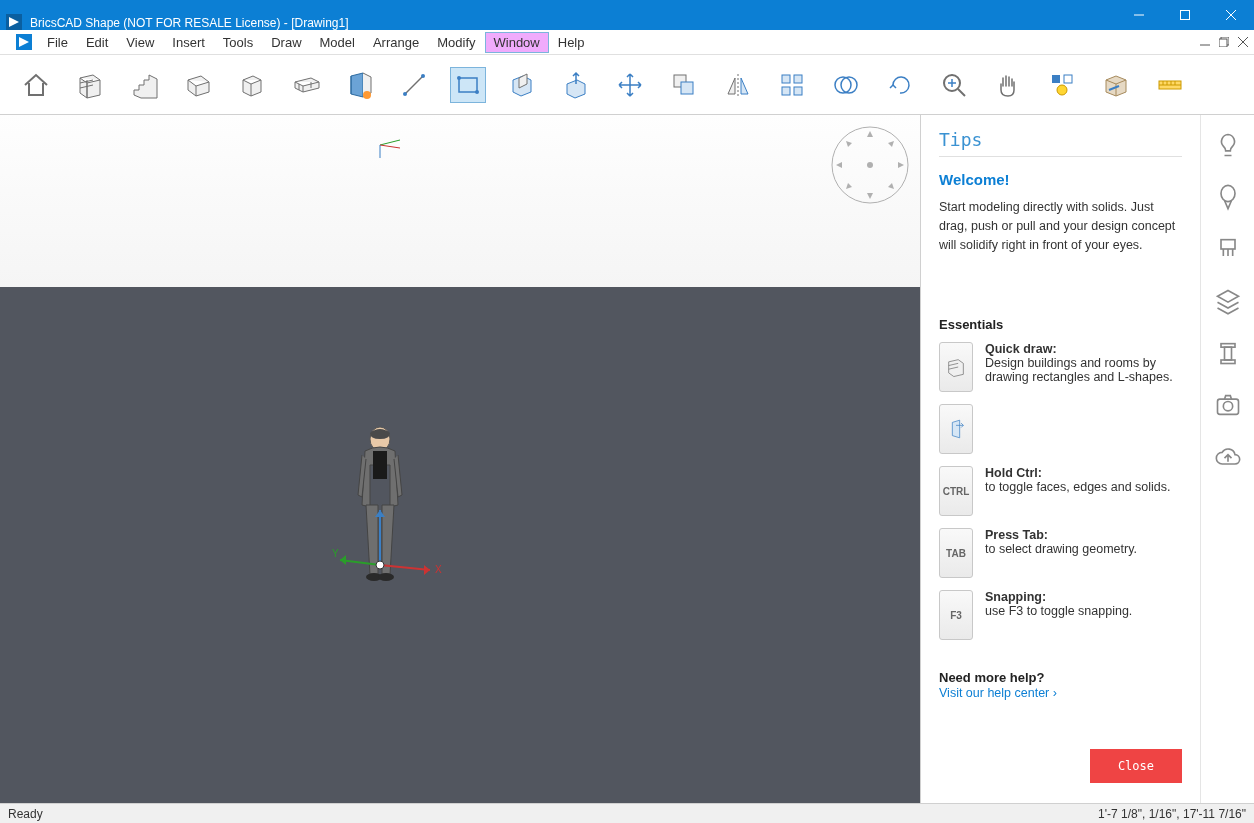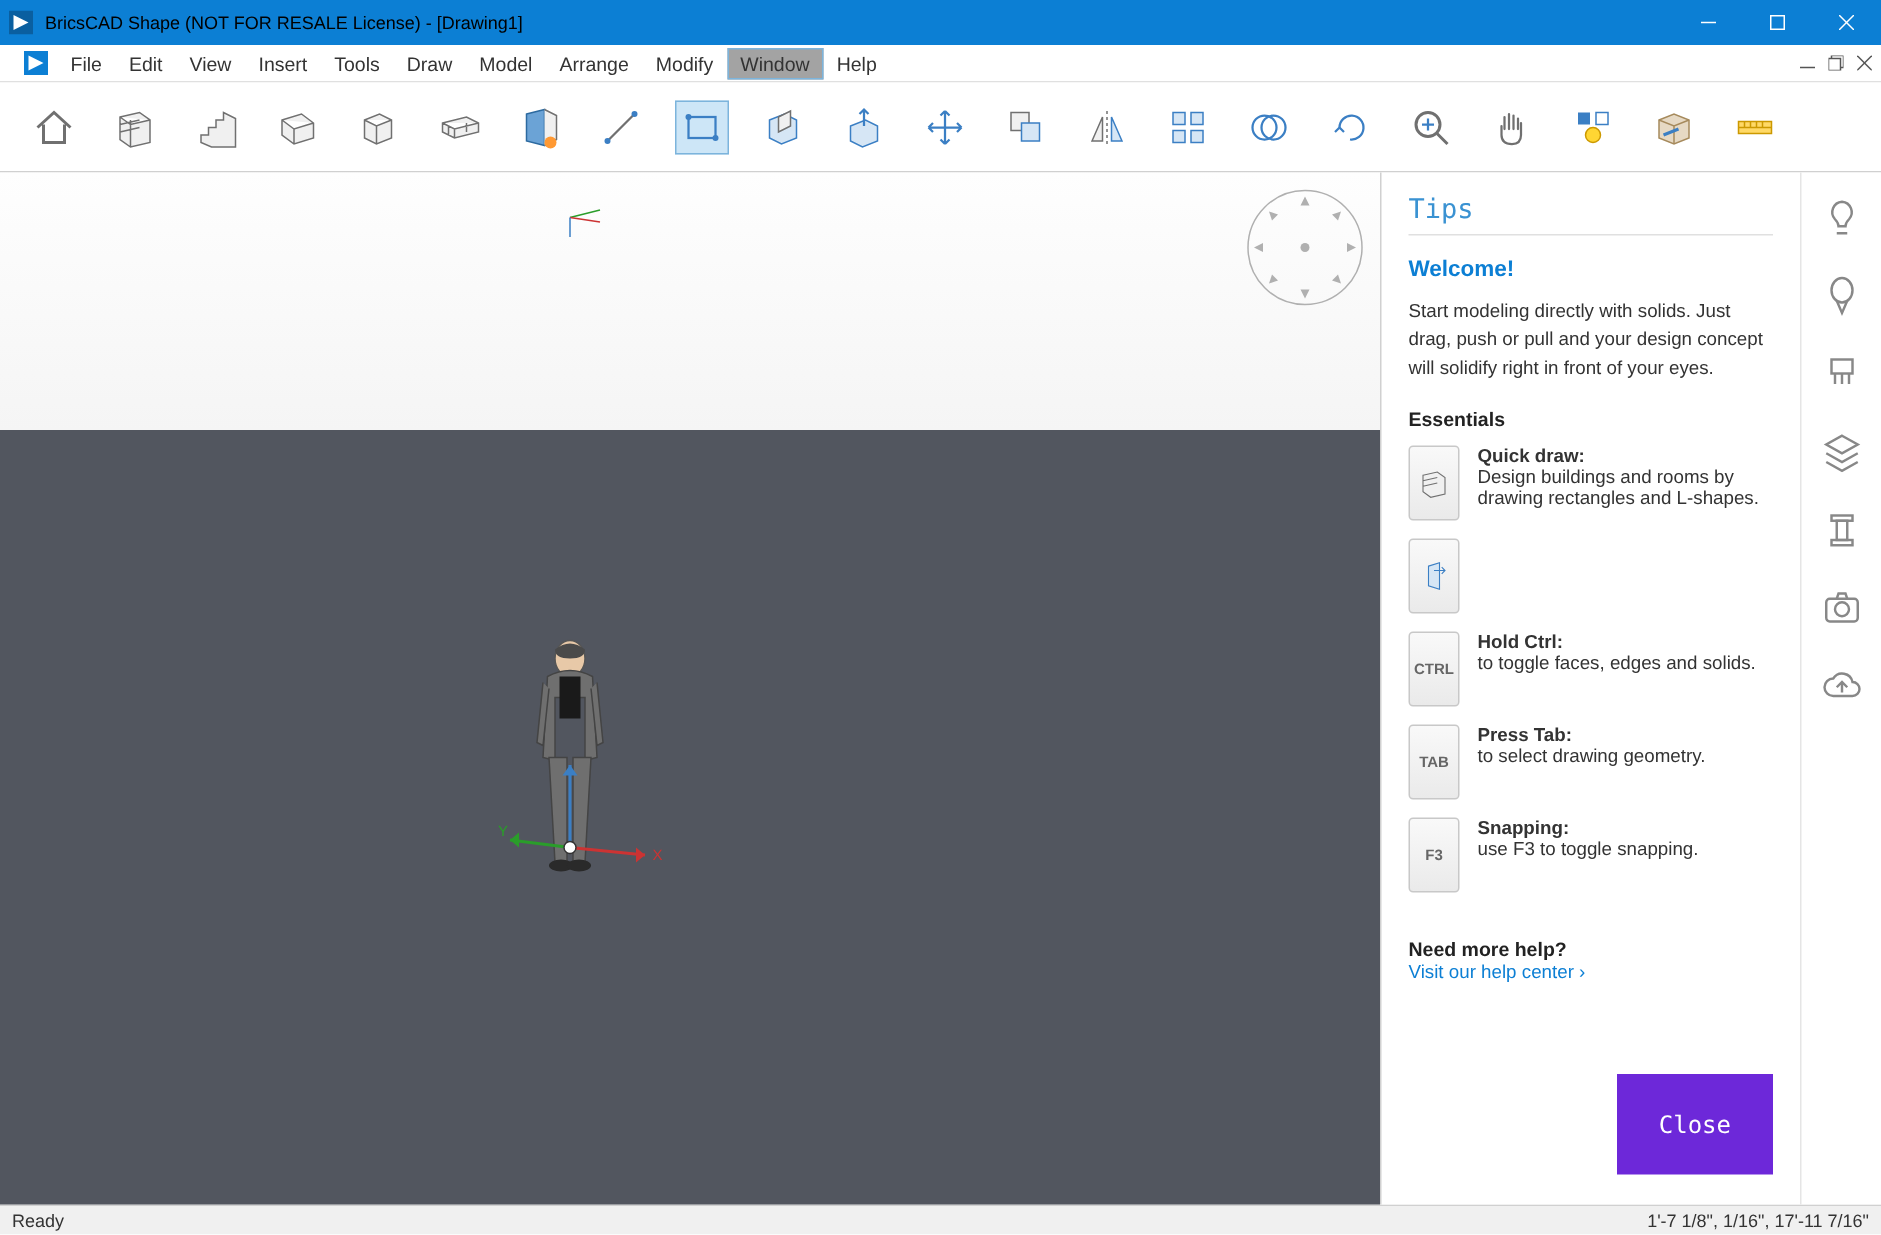--- a/index.html
+++ b/index.html
@@ -1,57 +1,57 @@
 <!DOCTYPE html>
 <html><head>
 <meta charset="utf-8">
 <style>
 * { margin: 0; padding: 0; box-sizing: border-box; font-family: "Segoe UI", Tahoma, sans-serif; }
 html, body { width: 1254px; height: 823px; overflow: hidden; background: #fff; }
 
-.titlebar { height: 30px; background: #0c7fd4; color: #000000; display: flex; align-items: center; padding-left: 6px; font-size: 12px; }
+.titlebar { height: 30px; background: #0c7fd4; color: #ffffff; display: flex; align-items: flex-end; padding-left: 6px; font-size: 12px; }
 .titlebar .app-icon { width: 16px; height: 16px; margin-right: 8px; }
 .titlebar .title-text { flex: 1; }
 .titlebar .win-btns { display: flex; }
 .titlebar .win-btn { width: 46px; height: 30px; display: flex; align-items: center; justify-content: center; cursor: pointer; }
 
 .menubar { height: 25px; background: #fff; border-bottom: 1px solid #e0e0e0; display: flex; align-items: center; padding-left: 16px; font-size: 13px; color: #333; }
 .menubar .menu-icon { width: 16px; height: 16px; margin-right: 6px; }
 .menubar .menu-item { padding: 3px 9px; cursor: pointer; }
-.menubar .menu-item.active { background: #a3a3a3; border: 1px solid #7cb4dc; padding: 2px 8px; }
+.menubar .menu-item.active { background: #f0abfc; border: 1px solid #7cb4dc; padding: 2px 8px; }
 .menubar .spacer { flex: 1; }
 .menubar .mdi-btn { width: 16px; height: 16px; margin-right: 3px; cursor: pointer; display: flex; align-items: center; justify-content: center; }
 
 .toolbar { height: 60px; background: #fff; border-bottom: 1px solid #d0d0d0; display: flex; align-items: center; padding: 0 18px; gap: 18px; }
 .toolbar .tool-btn { width: 36px; height: 36px; display: flex; align-items: center; justify-content: center; cursor: pointer; border: 1px solid transparent; }
 .toolbar .tool-btn.active { background: #cde6f7; border: 1px solid #7cb4dc; }
 .toolbar .tool-btn svg { width: 30px; height: 30px; }
 
 .workspace { display: flex; height: 688px; }
 .canvas-area { flex: 1; position: relative; background: linear-gradient(to bottom, #fefefe 0%, #f5f5f5 25%, #52565f 25%, #52565f 100%); }
 .nav-circle { position: absolute; top: 10px; right: 10px; width: 80px; height: 80px; }
 .origin-marker { position: absolute; top: 15px; left: 370px; }
 .figure { position: absolute; top: 310px; left: 340px; }
 .axes { position: absolute; top: 390px; left: 330px; }
 
 .tips-panel { width: 280px; background: #fff; border-left: 1px solid #d0d0d0; display: flex; flex-direction: column; padding: 14px 18px; }
 .tips-title { font-family: Consolas, monospace; font-size: 18px; color: #3a92d2; margin-bottom: 6px; }
 .tips-panel hr { border: none; border-top: 1px solid #e0e0e0; margin-bottom: 14px; }
 .tips-welcome { font-size: 15px; font-weight: 600; color: #0c7fd4; margin-bottom: 10px; }
 .tips-intro { font-size: 12.5px; color: #333; line-height: 1.5; margin-bottom: 18px; }
-.tips-section-title { font-size: 13px; font-weight: 700; color: #222; margin-bottom: 10px; }
+.tips-section-title { font-size: 13px; font-weight: 700; color: #222; margin-bottom: 10px; margin-top: 45px; }
 .essential-item { display: flex; gap: 12px; margin-bottom: 12px; font-size: 12.5px; color: #333; }
 .essential-icon { width: 34px; height: 50px; background: linear-gradient(#f9f9f9,#eaeaea); border: 1px solid #c8c8c8; border-radius: 3px; display: flex; align-items: center; justify-content: center; flex-shrink: 0; font-size: 10px; color: #666; font-weight: 700; }
 .essential-text strong { font-weight: 700; }
 .help-section { margin-top: 18px; font-size: 13px; }
 .help-section .help-title { font-weight: 700; color: #222; margin-bottom: 0; }
 .help-link { color: #0c7fd4; cursor: pointer; font-size: 12.5px; }
 .tips-panel .spacer-flex { flex: 1; }
 .close-btn-wrap { display: flex; justify-content: flex-end; margin-bottom: 6px; }
-.close-btn { background: #6d28d9; color: #fff; font-family: Consolas, monospace; font-size: 16px; padding: 24px 28px; cursor: pointer; border: none; }
+.close-btn { background: #ef4444; color: #fff; font-family: Consolas, monospace; font-size: 12px; padding: 10px 28px; cursor: pointer; border: none; }
 
 .right-rail { width: 54px; background: #fff; border-left: 1px solid #e5e5e5; display: flex; flex-direction: column; align-items: center; padding-top: 16px; gap: 24px; }
 .rail-btn { width: 28px; height: 28px; cursor: pointer; display: flex; align-items: center; justify-content: center; }
 .rail-btn svg { stroke: #888; fill: none; stroke-width: 1.4; }
 
 .statusbar { height: 20px; background: #f0f0f0; border-top: 1px solid #d0d0d0; display: flex; align-items: center; font-size: 12px; color: #333; padding: 0 8px; }
 .statusbar .status-left { flex: 1; }
 </style>
 </head>
 <body>

